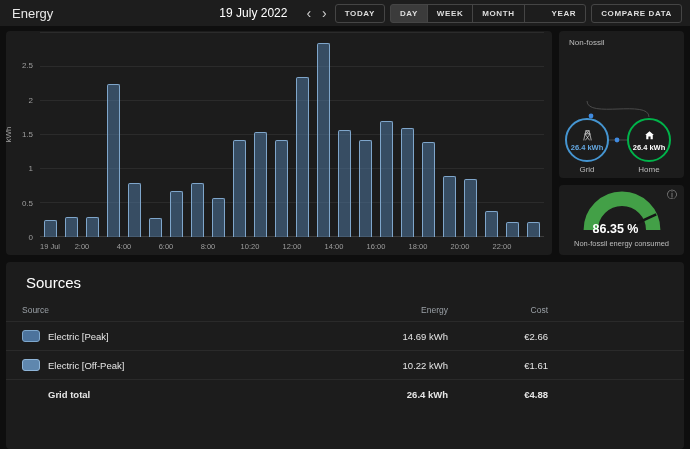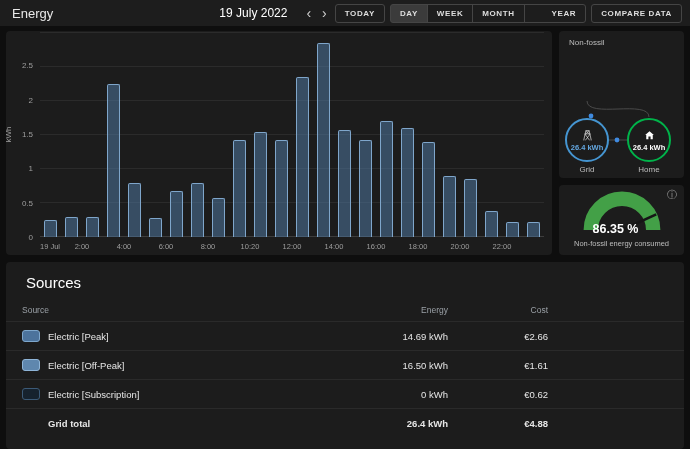--- a/index.html
+++ b/index.html
@@ -234,31 +234,22 @@
           </div>
           <div class="c-energy">14.69 kWh</div>
           <div class="c-cost">€2.66</div>
           <div></div>
         </div>
         <div class="t-row">
           <div class="src-cell">
             <span class="swatch" style="background: rgb(95, 135, 174); border-color: rgb(143, 181, 216);"></span>
             <span>Electric [Off-Peak]</span>
           </div>
-          <div class="c-energy">16.50 kWh</div>
+          <div class="c-energy">10.22 kWh</div>
           <div class="c-cost">€1.61</div>
-          <div></div>
-        </div>
-        <div class="t-row">
-          <div class="src-cell">
-            <span class="swatch" style="background: rgb(22, 34, 46); border-color: rgb(60, 90, 119);"></span>
-            <span>Electric [Subscription]</span>
-          </div>
-          <div class="c-energy">0 kWh</div>
-          <div class="c-cost">€0.62</div>
           <div></div>
         </div>
         <div class="t-row t-total">
           <div class="src-cell">
             <span class="swatch empty"></span>
             <span>Grid total</span>
           </div>
           <div class="c-energy">26.4 kWh</div>
           <div class="c-cost">€4.88</div>
           <div></div>

